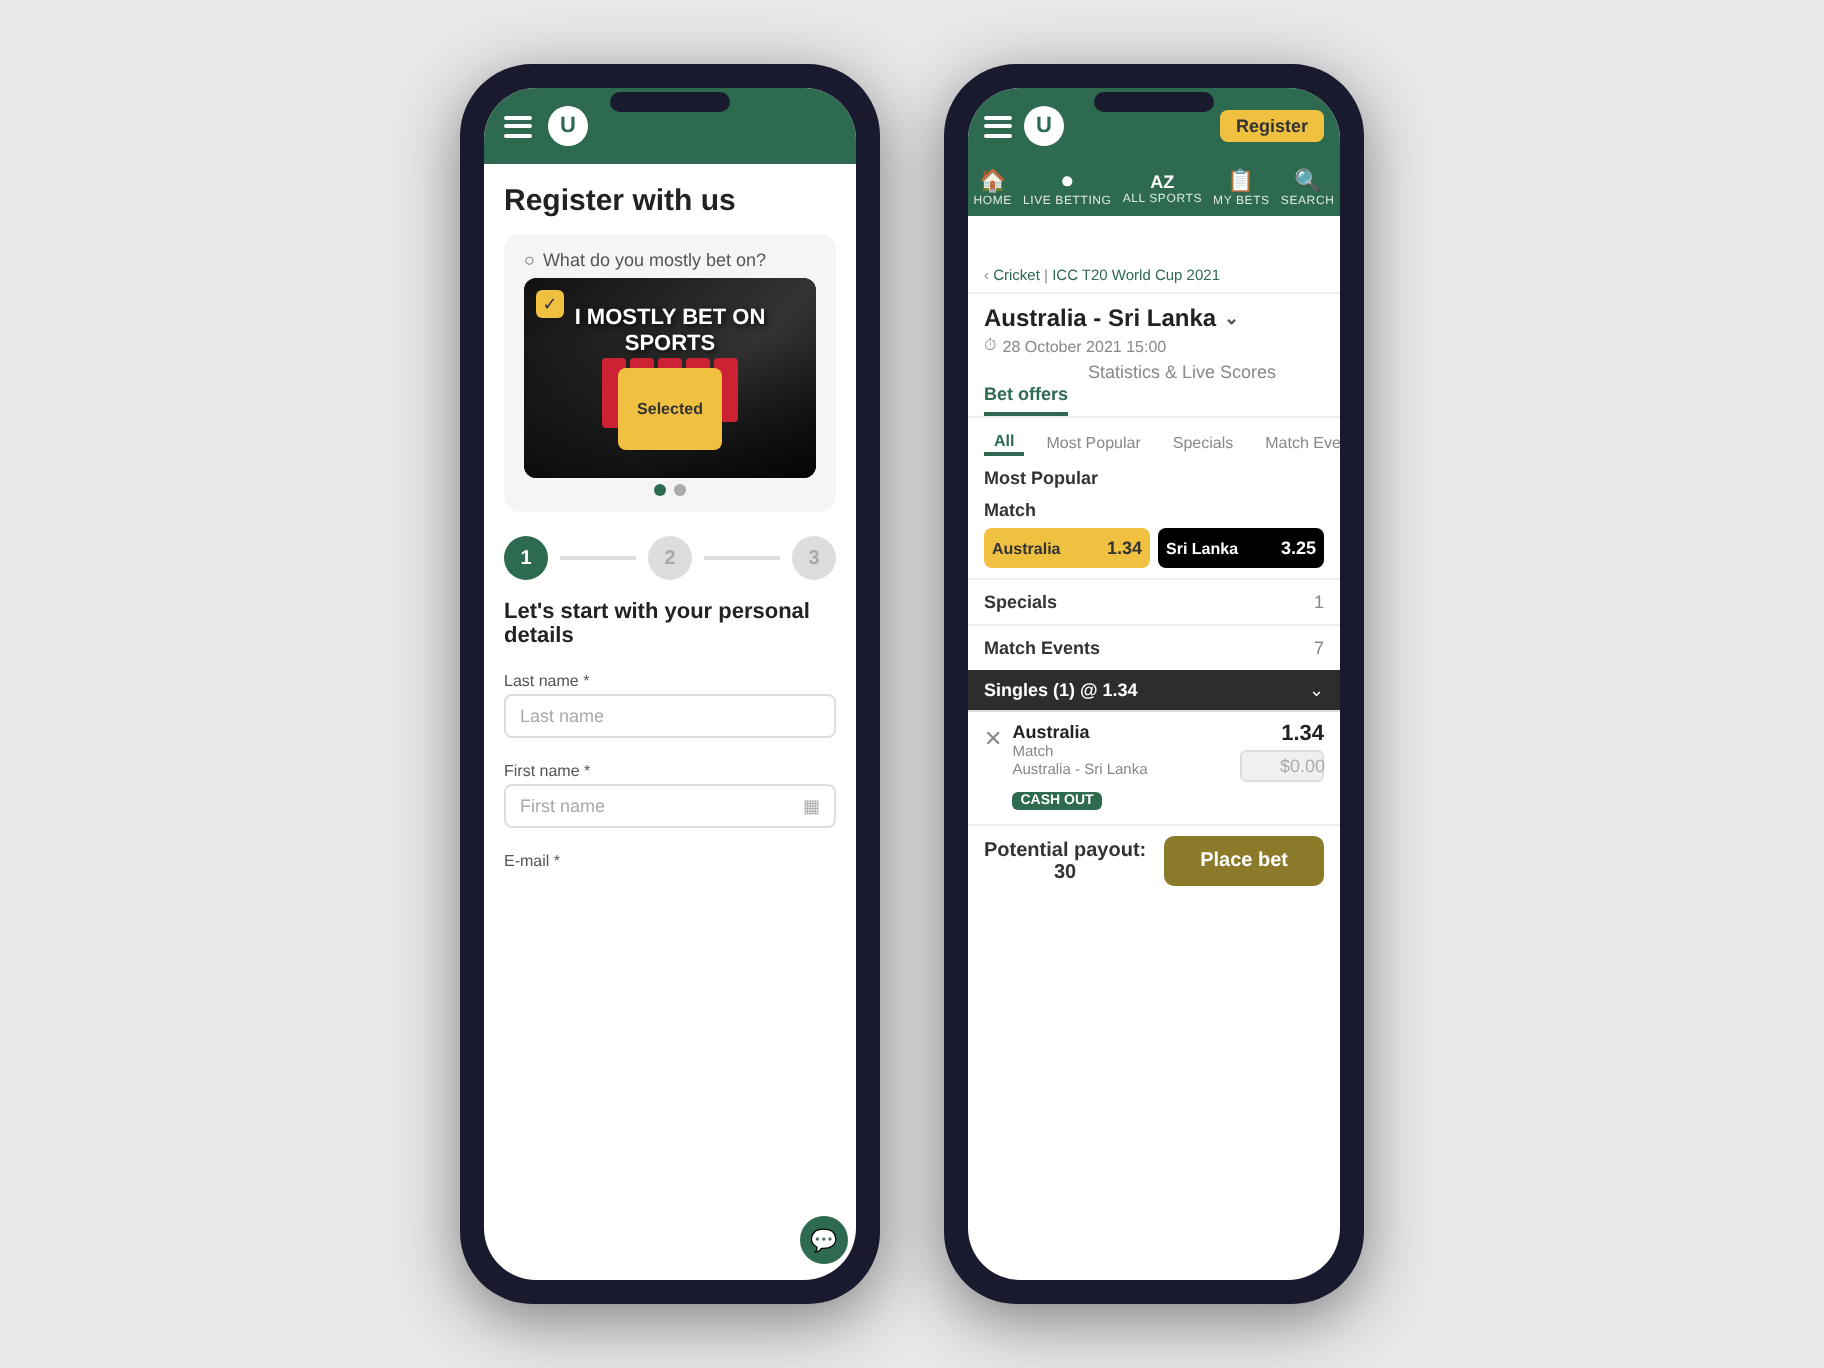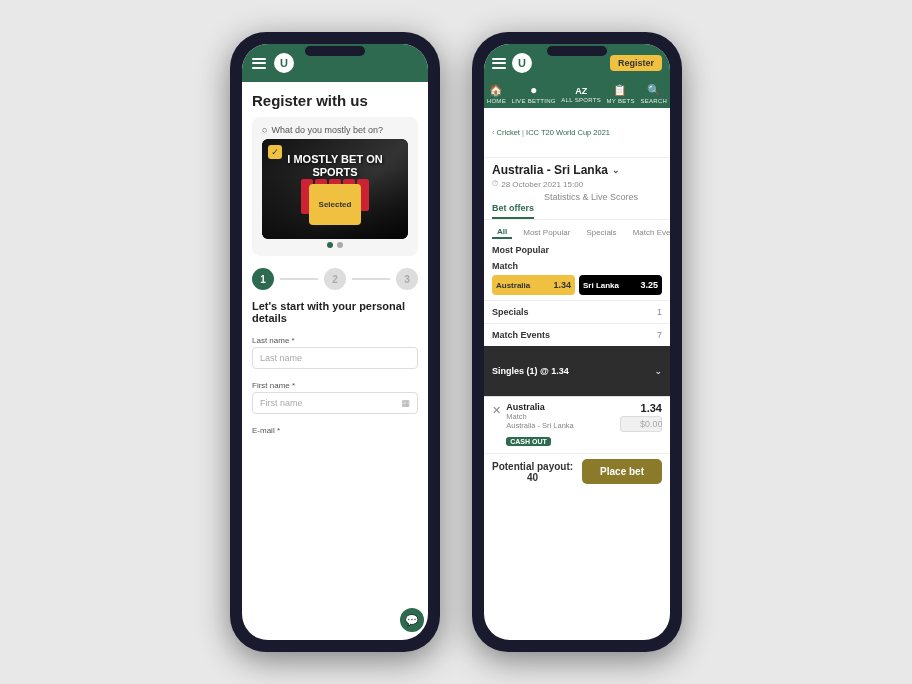--- a/index.html
+++ b/index.html
@@ -326,25 +326,26 @@
     }
 
     .right-content {
       flex: 1;
       overflow: hidden;
       display: flex;
       flex-direction: column;
     }
 
     .breadcrumb {
-      padding: 20px 8px;
+      padding: 4px 8px;
       font-size: 7.5px;
       color: #888;
       border-bottom: 1px solid #eee;
       flex-shrink: 0;
+      margin-top: 21px;
     }
     .breadcrumb span { color: #2d6a4f; }
 
     .match-header {
       padding: 5px 8px 3px;
       flex-shrink: 0;
     }
     .match-title {
       font-size: 12px;
       font-weight: 700;
@@ -472,21 +473,21 @@
       color: #888;
     }
 
     
     .bet-slip {
       background: #2d2d2d;
       flex-shrink: 0;
     }
     .bet-slip-header {
       background: #2d2d2d;
-      padding: 20px 8px;
+      padding: 5px 8px;
       display: flex;
       align-items: center;
       justify-content: space-between;
     }
     .bet-slip-title {
       font-size: 9px;
       color: #fff;
       font-weight: 600;
     }
     .bet-slip-chevron {
@@ -785,20 +786,20 @@
               <span class="bet-odds-val">1.34</span>
               <span class="bet-stake">$0.00</span>
             </div>
           </div>
         </div>
       </div>
 
       <div class="bet-footer">
         <div class="potential-payout">
           <span>Potential payout:</span>
-          <span>40</span>
+          <span>30</span>
         </div>
         <button class="place-bet-btn">Place bet</button>
       </div>
 
     </div>
   </div>
 </div>
 
 </body></html>

